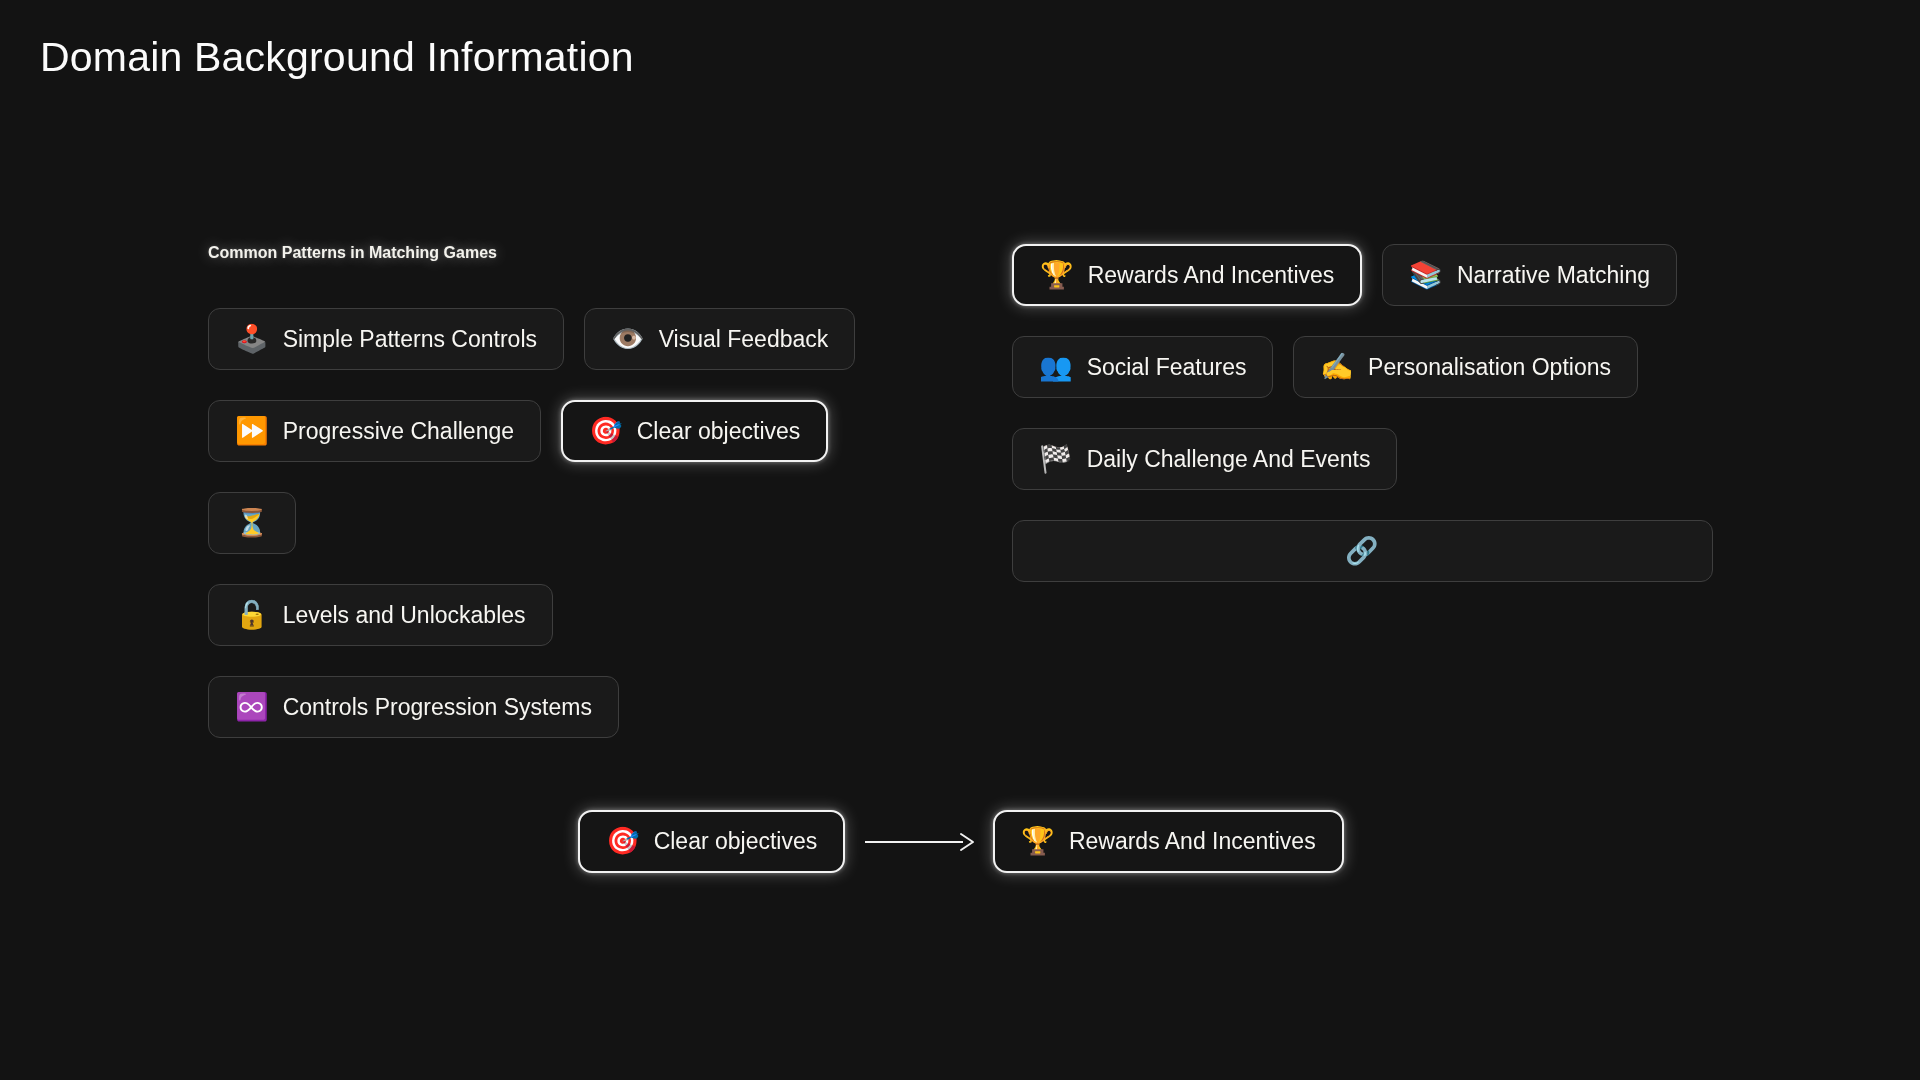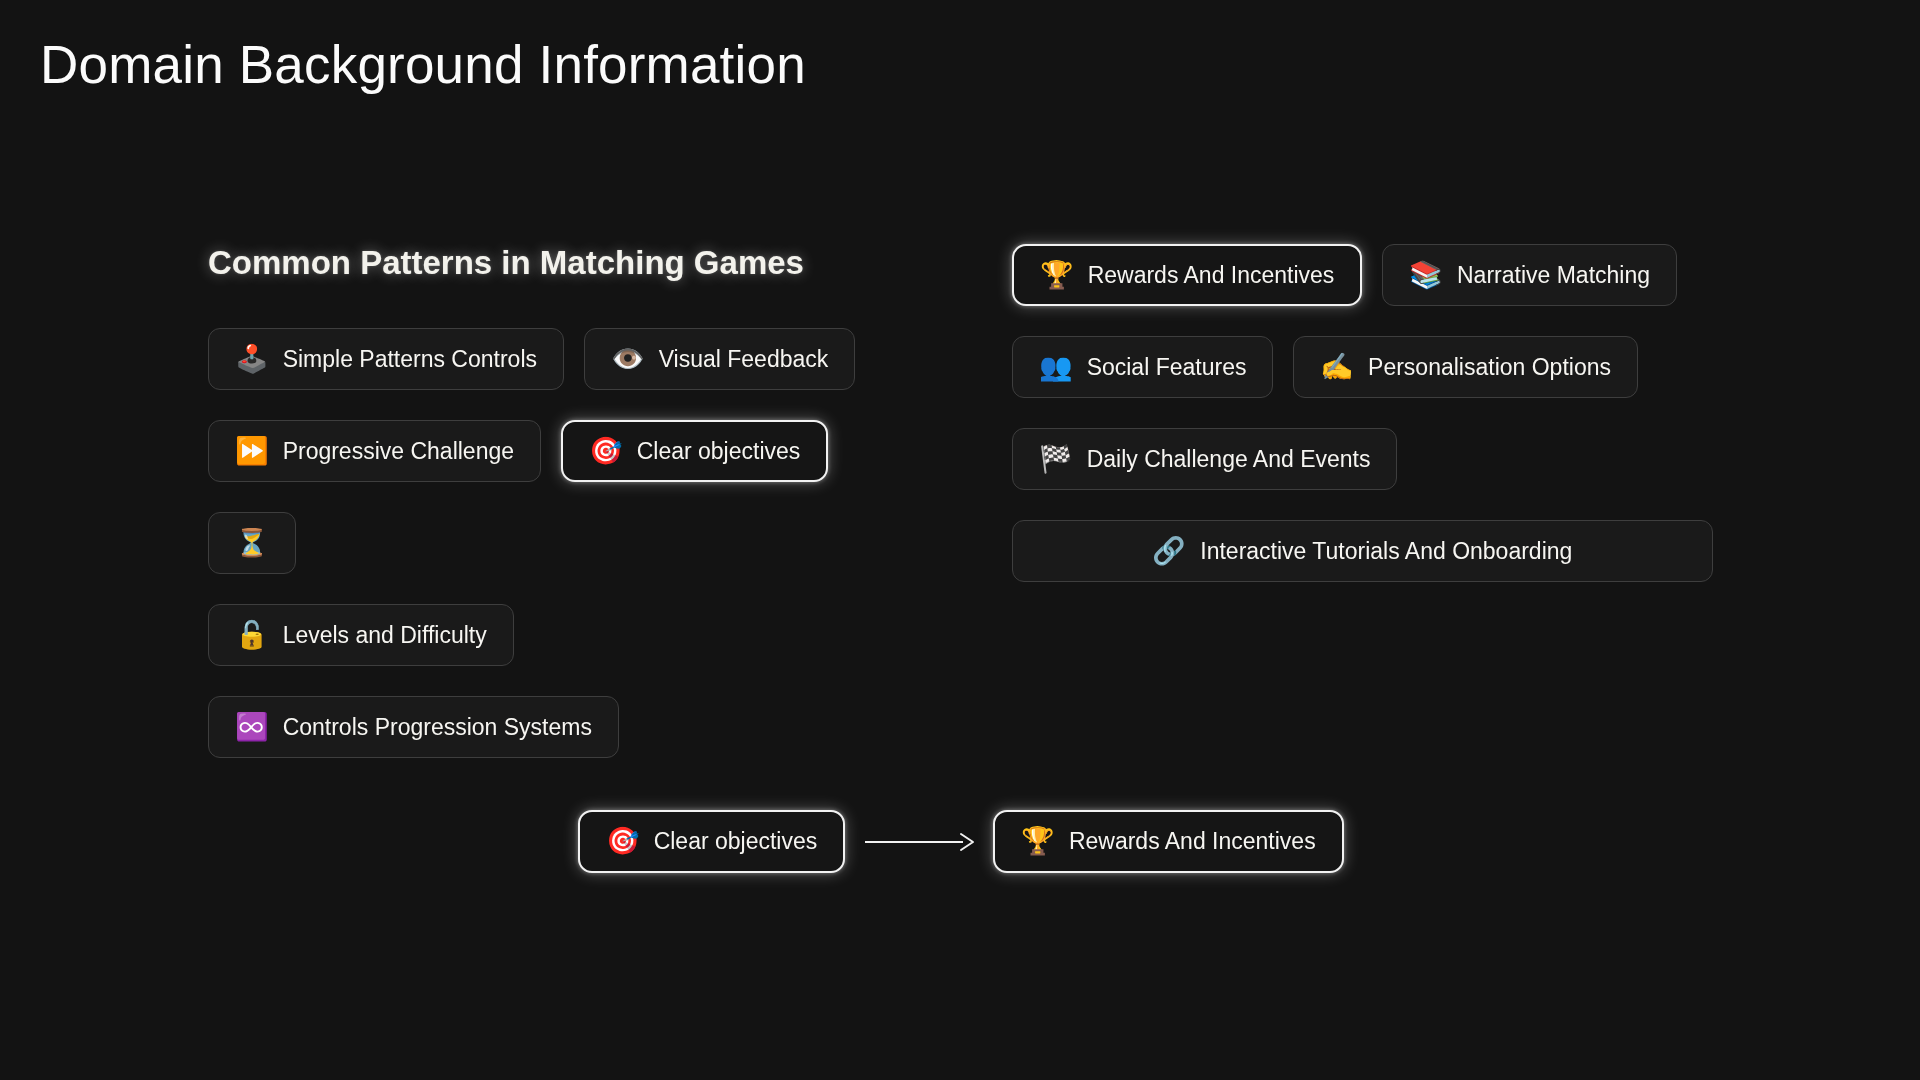--- a/index.html
+++ b/index.html
@@ -10,34 +10,34 @@
     height: 1080px;
     font-family: "Liberation Sans", "DejaVu Sans", sans-serif;
     color: #f7f6f2;
     overflow: hidden;
     position: relative;
   }
   .page-title {
     position: absolute;
     left: 40px;
     top: 34px;
-    font-size: 53px;
+    font-size: 41px;
     font-weight: 500;
     color: #fbfbfb;
     letter-spacing: 0.2px;
     margin: 0;
   }
   .column {
     position: absolute;
     top: 244px;
   }
   .column.left  { left: 208px;  width: 760px; }
   .column.right { left: 1012px; width: 760px; }
   .col-header {
-    font-size: 33px;
+    font-size: 16px;
     font-weight: bold;
     color: #f3f2ec;
     margin: 0 0 46px 0;
     text-shadow: 0 0 14px rgba(255,255,255,0.38), 0 0 3px rgba(255,255,255,0.18);
   }
   .row {
     display: flex;
     gap: 20px;
     margin-bottom: 30px;
   }
@@ -112,21 +112,21 @@
     </div>
   </div>
   <div class="row">
     <div class="pill">
       <span class="emoji">⏳</span>
     </div>
   </div>
   <div class="row">
     <div class="pill">
       <span class="emoji">🔓</span>
-      <span>Levels and Difficulty</span>
+      <span>Levels and Unlockables</span>
     </div>
   </div>
   <div class="row">
     <div class="pill">
       <span class="emoji">♾️</span>
       <span>Controls Progression Systems</span>
     </div>
   </div>
 </div>
 
@@ -153,21 +153,20 @@
   </div>
   <div class="row">
     <div class="pill">
       <span class="emoji">🏁</span>
       <span>Daily Challenge And Events</span>
     </div>
   </div>
   <div class="row">
     <div class="pill wide">
       <span class="emoji">🔗</span>
-      <span>Interactive Tutorials And Onboarding</span>
     </div>
   </div>
 </div>
 
 <div class="relation">
   <div class="pill highlighted">
     <span class="emoji">🎯</span>
     <span>Clear objectives</span>
   </div>
   <span class="arrow-wrap">

